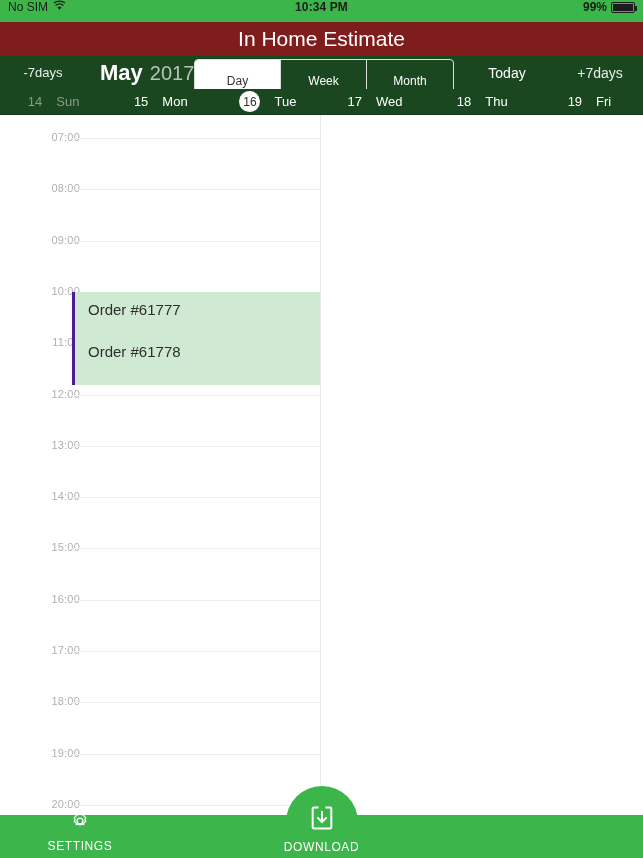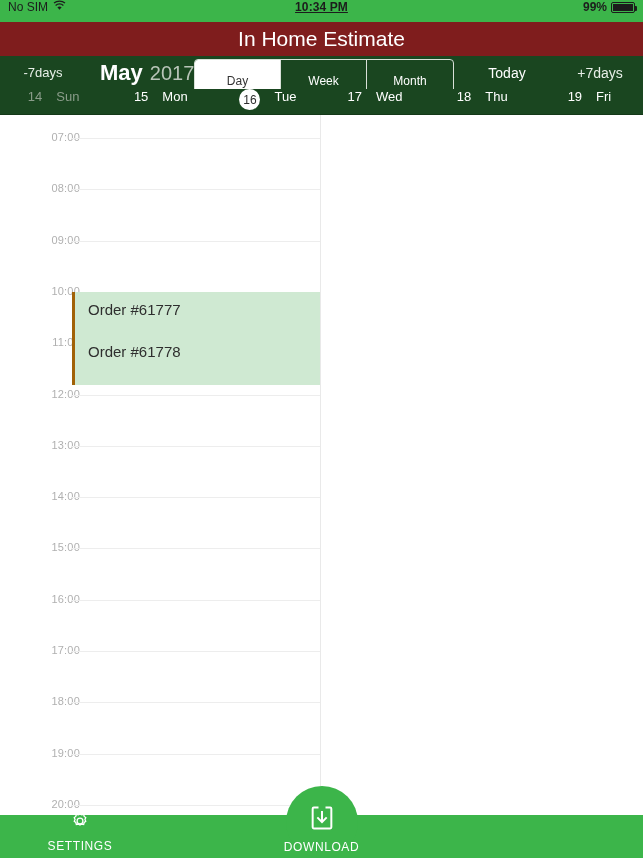--- a/index.html
+++ b/index.html
@@ -13,21 +13,21 @@
 
   
   .statusbar {
     height:22px; background:#3cb54a; color:#1c1c1c;
     display:flex; align-items:flex-start; font-size:12px;
     padding:0 8px; position:relative;
   }
   .sb-left { display:flex; align-items:center; gap:5px; }
   .sb-center {
     position:absolute; left:0; right:0; text-align:center;
-    font-size:12px; font-weight:bold; letter-spacing:.1px;text-decoration:underline;
+    font-size:12px; font-weight:bold; letter-spacing:.1px;
   }
   .sb-right {
     margin-left:auto; display:flex; align-items:center; gap:4px;
     position:relative; z-index:2; font-size:12px; font-weight:bold;
   }
   .battery {
     width:24px; height:11px; border:1px solid #1c1c1c; border-radius:2px;
     position:relative; padding:1px;
   }
   .battery::after {
@@ -74,21 +74,21 @@
   .nav-today { font-size:14px; color:#ffffff; width:100px; text-align:center; cursor:pointer; }
   .nav-plus  { font-size:14px; color:#e8efe8; width:86px; text-align:center; cursor:pointer; }
 
   
   .daysbar {
     height:26px; background:#1a4620;
     display:flex; align-items:center; position:relative;
     border-bottom:1px solid #143818;
   }
   .day {
-    flex:1; display:flex; justify-content:center; gap:14px;
+    flex:1; display:flex; align-items:center; justify-content:center; gap:14px;
     font-size:13px; color:#ffffff; cursor:pointer; height:100%;
   }
   .day .dnum { font-weight:400; }
   .day.dim { color:#8a9c8a; }
   .day.sel .dnum {
     background:#ffffff; color:#2d2d2d; border-radius:50%;
     width:21px; height:21px; display:flex; align-items:center;
     justify-content:center; font-size:12px; font-weight:500;
   }
 
@@ -103,21 +103,21 @@
     font-size:11px; color:#b0b0b0; letter-spacing:.2px;
   }
   .hour-line {
     position:absolute; left:72px; width:248px; height:1px; background:#ededed;
   }
   .v-divider {
     position:absolute; left:320px; top:0; bottom:0; width:1px; background:#e9e9e9;
   }
   .event {
     position:absolute; left:72px; width:248px;
-    background:#cfe9d2; border-left:3px solid #a16207;
+    background:#cfe9d2; border-left:3px solid #4c1d95;
     display:flex; align-items:flex-start;
     padding:9px 0 0 13px; cursor:pointer;
   }
   .event .etitle { font-size:15px; color:#2e2e2e; }
 
   
   .tabbar {
     position:absolute; left:0; right:0; bottom:0; height:43px;
     background:#3cb54a; display:flex; align-items:center;
   }

